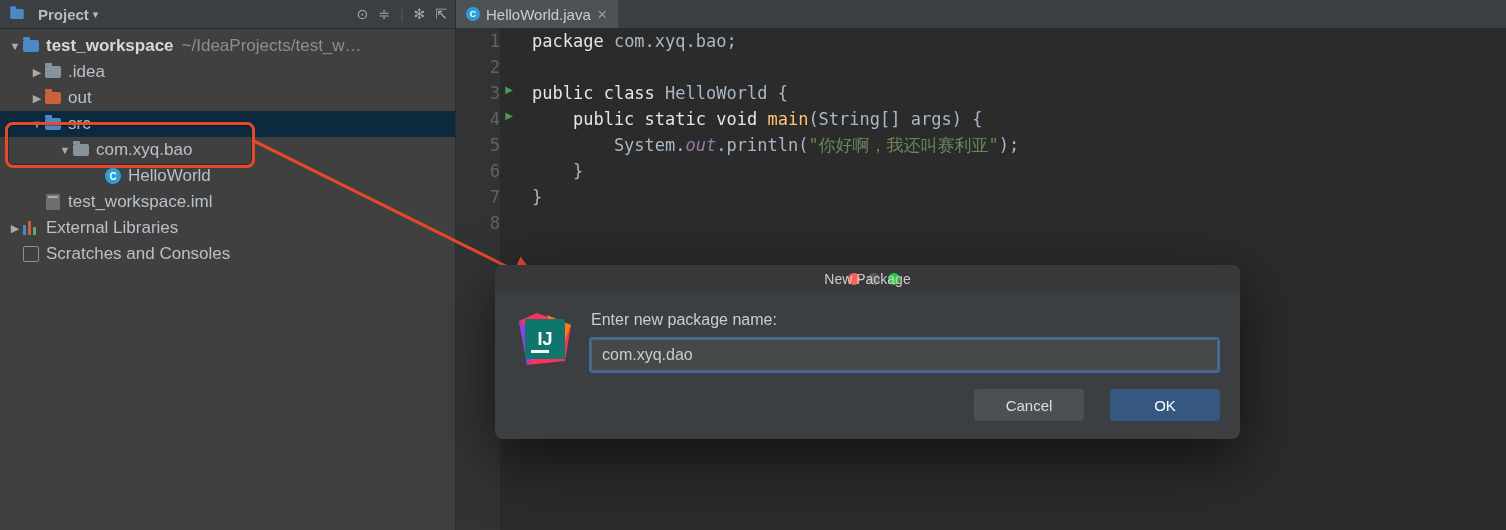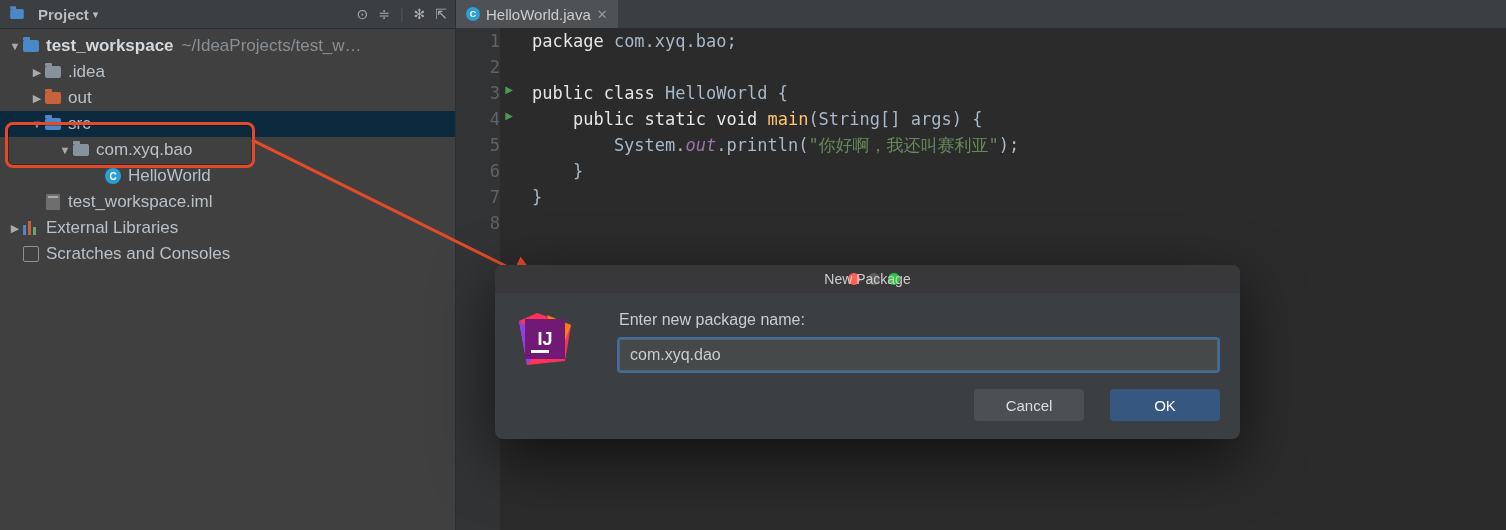--- a/index.html
+++ b/index.html
@@ -51,24 +51,24 @@
   .dialog{position:absolute;left:495px;top:265px;width:745px;background:#3c3f41;border-radius:8px;box-shadow:0 20px 60px rgba(0,0,0,.6);overflow:hidden;}
   .dlg-title{height:28px;background:#38383a;display:flex;align-items:center;position:relative;justify-content:center;}
   .traffic{display:flex;gap:8px;padding-left:12px;}
   .traffic span{width:12px;height:12px;border-radius:50%;}
   .tr-red{background:#ff5f57;}
   .tr-yel{background:#5c5c5c;}
   .tr-grn{background:#28c840;}
   .dlg-title-txt{position:absolute;left:0;right:0;text-align:center;color:#ccc;font-size:14px;}
   .dlg-body{display:flex;padding:18px 22px;gap:18px;}
   .ij-icon{width:56px;height:56px;position:relative;}
-  .ij-sq{position:absolute;inset:8px;background:#701a75;display:flex;align-items:center;justify-content:center;color:#fff;font-weight:700;font-size:18px;font-family:Arial;}
+  .ij-sq{position:absolute;inset:8px;background:#0f766e;display:flex;align-items:center;justify-content:center;color:#fff;font-weight:700;font-size:18px;font-family:Arial;}
   .ij-sq::after{content:"";position:absolute;left:6px;bottom:6px;width:18px;height:3px;background:#fff;}
   .ij-bg{position:absolute;inset:0;}
-  .dlg-form{flex:1;margin-left:28px;}
+  .dlg-form{flex:1;}
   .dlg-label{color:#ccc;font-size:16px;margin-bottom:10px;}
   .dlg-input{width:100%;box-sizing:border-box;background:#45494a;border:1px solid #5e6060;outline:2px solid #3a6ea5;color:#ccc;font-size:16px;padding:6px 10px;border-radius:2px;}
   .dlg-buttons{display:flex;justify-content:flex-end;gap:26px;padding:0 20px 18px;}
   .btn{min-width:110px;height:32px;border:none;border-radius:4px;font-size:15px;color:#ddd;cursor:pointer;}
   .btn-cancel{background:#4c5052;}
   .btn-ok{background:#365880;color:#fff;}
   svg.arrow-annot{position:absolute;pointer-events:none;}
 </style>
 </head>
 <body>

